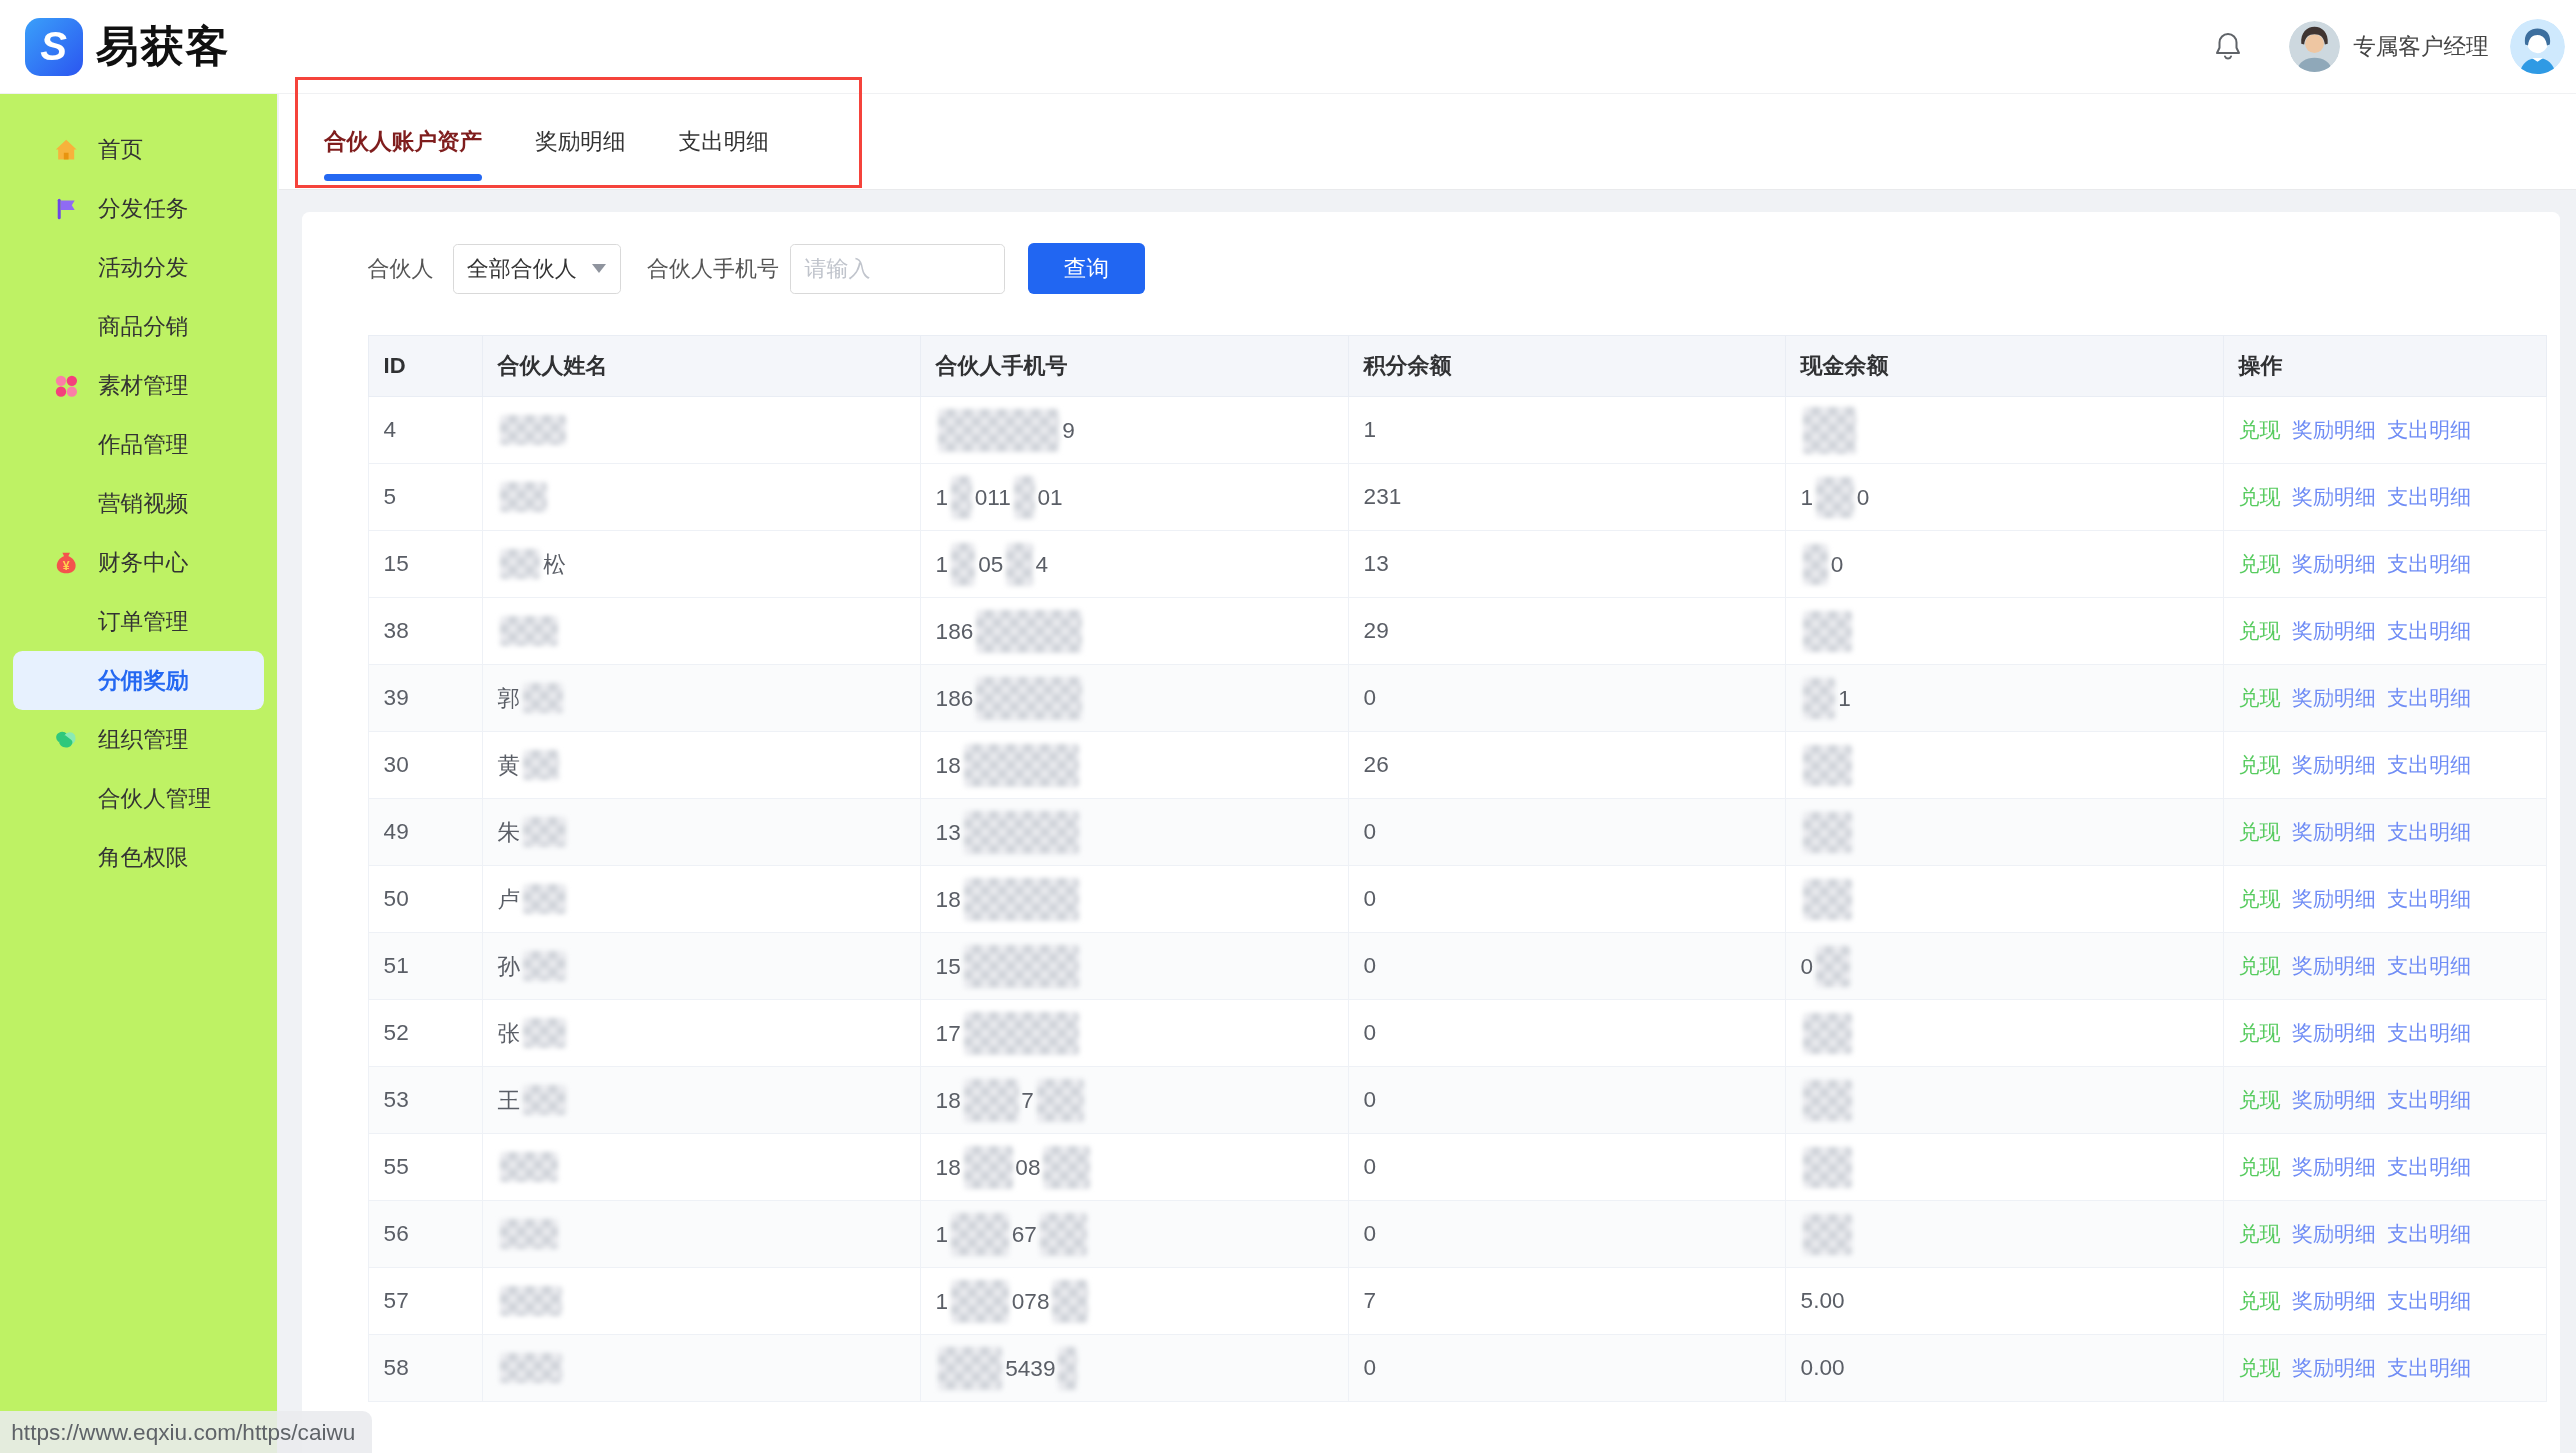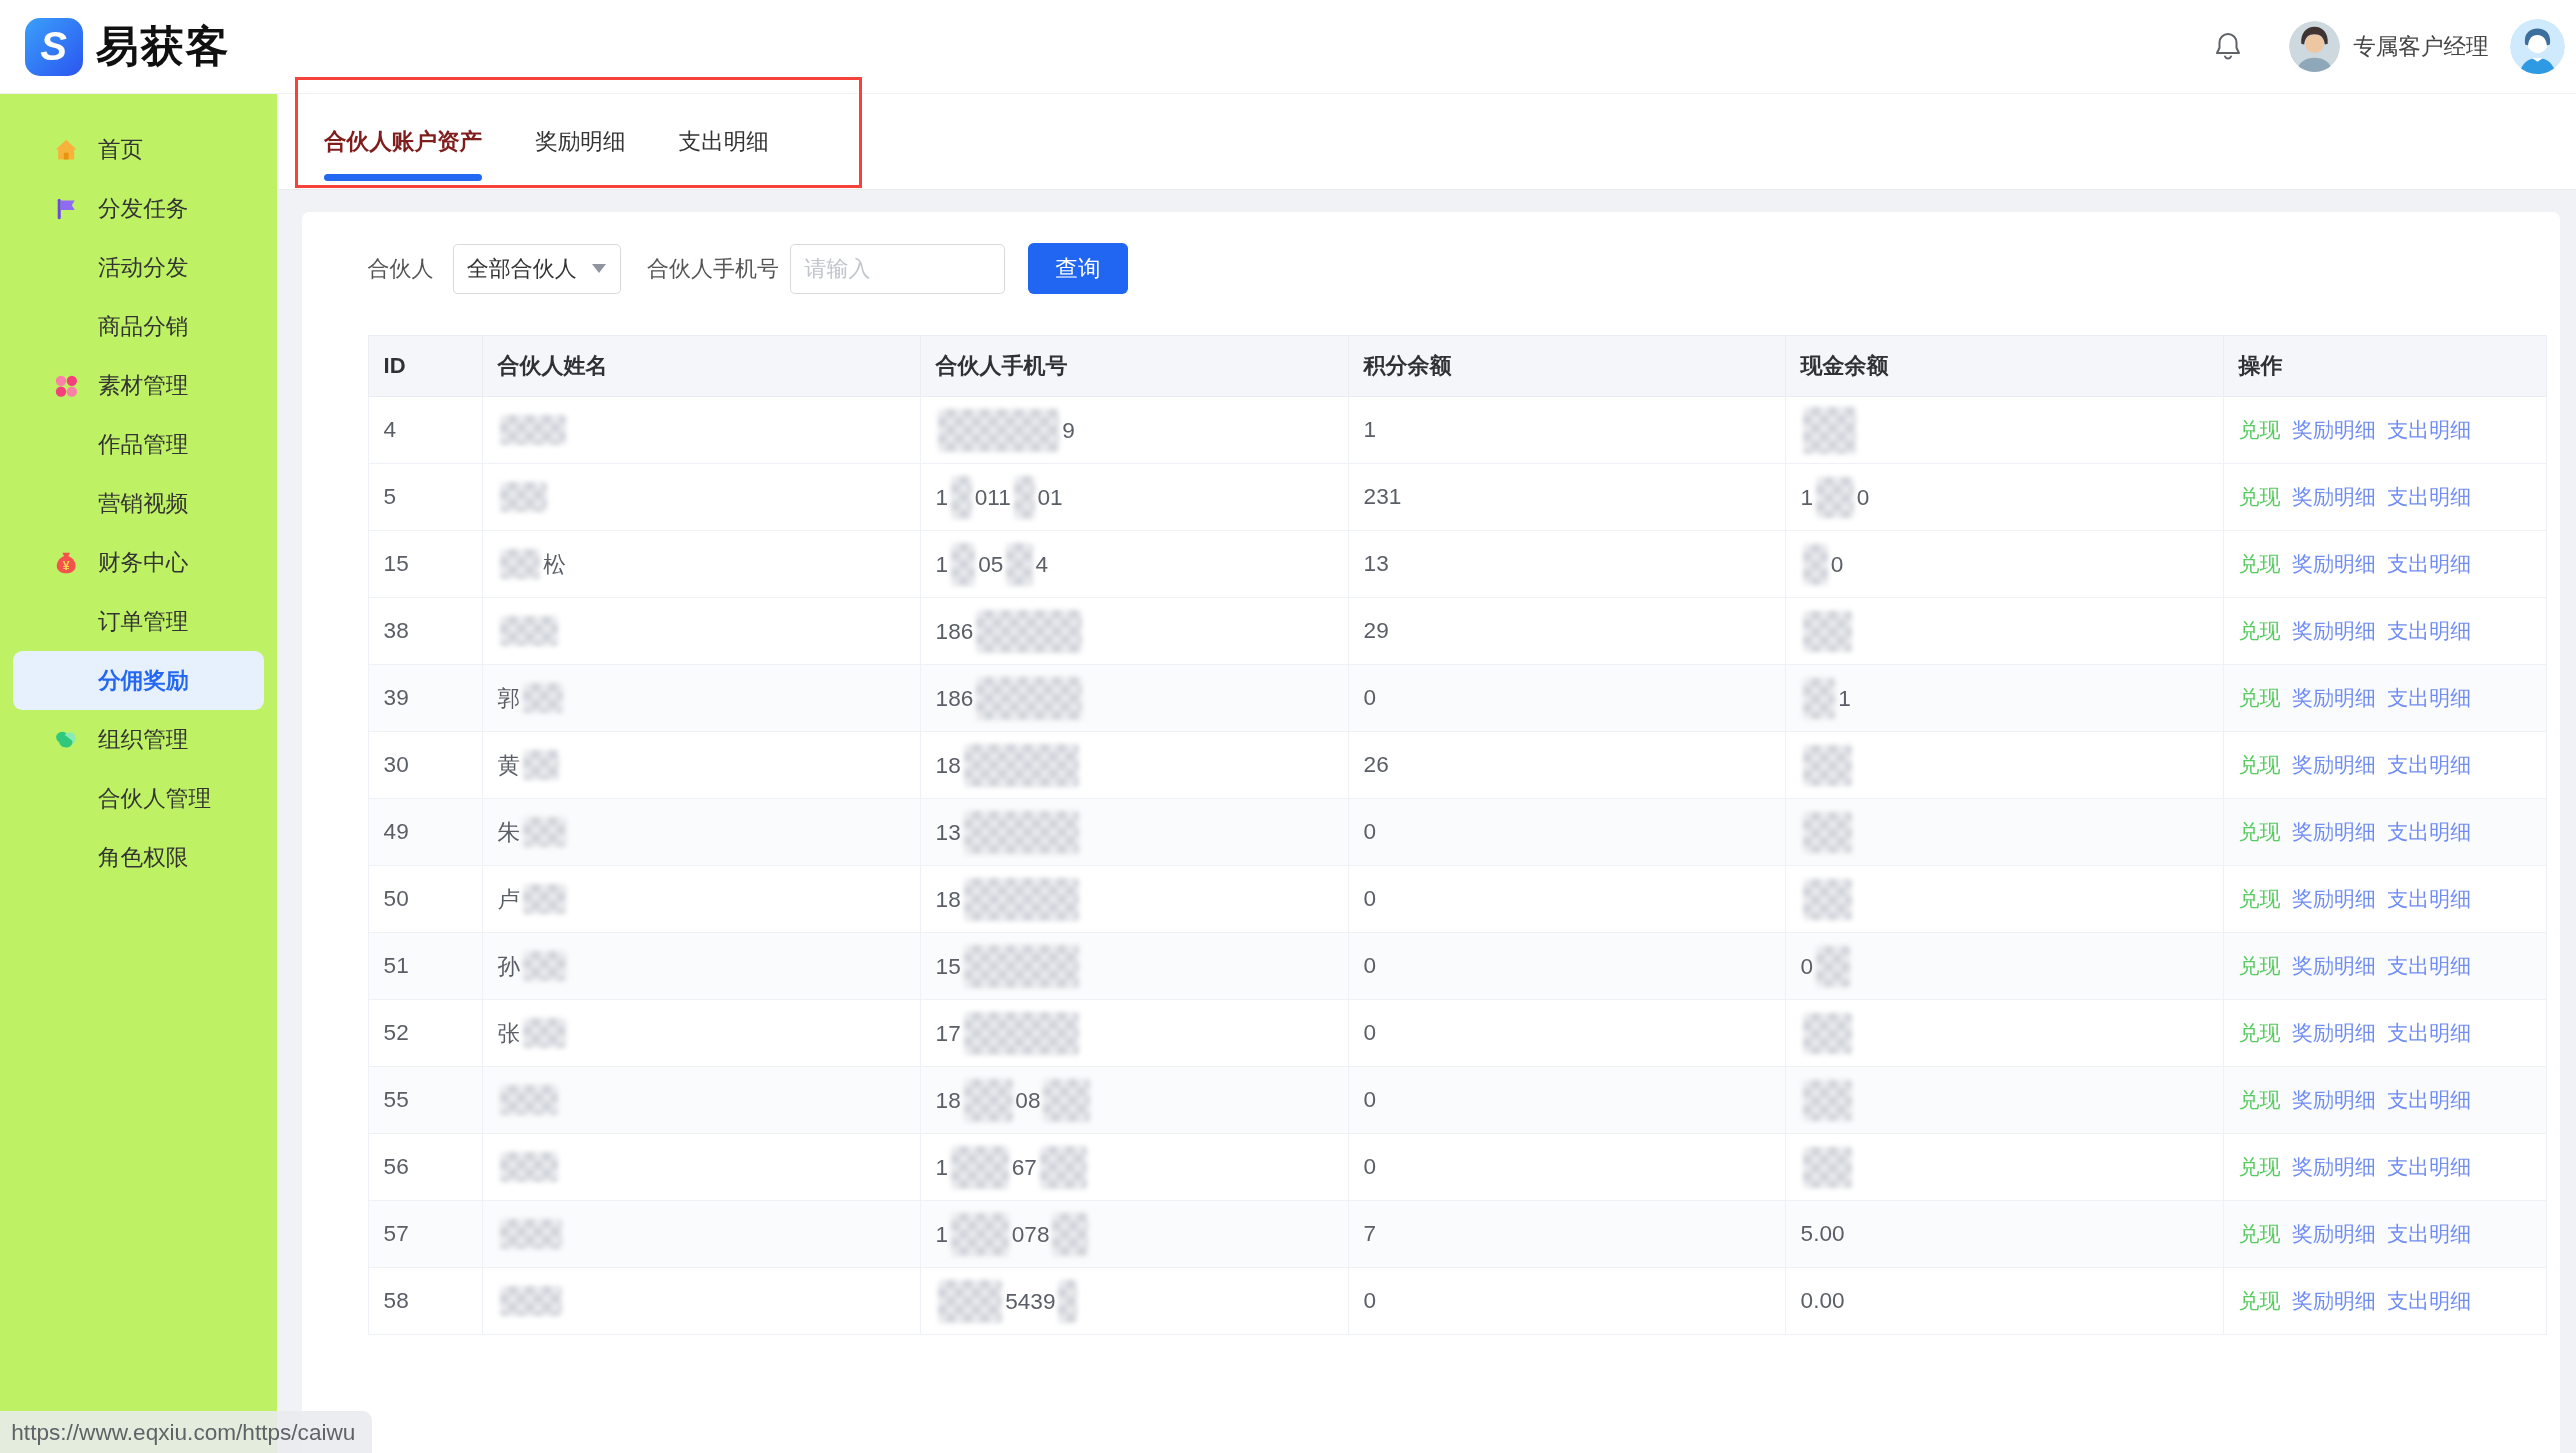--- a/index.html
+++ b/index.html
@@ -43,21 +43,21 @@
   .filters{display:flex;align-items:center;margin:31px 0 0 66px;font-size:22px;color:#555;}
   .f-label{white-space:nowrap;}
   .select{width:168px;height:50px;box-sizing:border-box;border:0.9px solid #d9d9d9;border-radius:4.7px;margin-left:19px;
           display:flex;align-items:center;justify-content:space-between;padding:0 13.2px;cursor:pointer;background:#fff;}
   .select .sel-text{font-size:22px;color:#333;}
   .caret{width:0;height:0;border-left:7.5px solid transparent;border-right:7.5px solid transparent;border-top:9.4px solid #8f949e;}
   .f-label2{margin-left:26.4px;}
   .inp{width:215px;height:50px;box-sizing:border-box;border:0.9px solid #d9d9d9;border-radius:4.7px;margin-left:11.3px;
        padding:0 13.2px;font-size:22px;color:#333;outline:none;font-family:inherit;}
   .inp::placeholder{color:#c0c4cc;}
-  .btn{margin-left:22.6px;width:100px;height:51px;background:#2166f2;color:#fff;font-size:22.6px;border:none;border-radius:5.7px;cursor:pointer;font-family:inherit;}
+  .btn{margin-left:22.6px;width:117px;height:51px;background:#2166f2;color:#fff;font-size:22.6px;border:none;border-radius:5.7px;cursor:pointer;font-family:inherit;}
 
   
   .table-wrap{margin:41px 0 0 66px;width:2178px;}
   table{border-collapse:collapse;table-layout:fixed;width:2178px;font-size:22.6px;color:#5a5e66;}
   th{height:61px;background:#f4f6fa;font-weight:700;color:#303133;text-align:left;padding:0 15px;border:0.9px solid #e9edf4;font-size:22px;box-sizing:border-box;}
   td{height:67px;padding:0 15px;border:0.9px solid #eef1f6;box-sizing:border-box;white-space:nowrap;overflow:hidden;}
   tbody tr:nth-child(2n+5){background:#fafbfc;}
   .act{margin-right:11.3px;font-size:21px;cursor:pointer;text-decoration:none;}
   .act.green{color:#57cb5f;}
   .act.blue{color:#6f8cf5;}
@@ -311,20 +311,28 @@
               </tr>
               <tr>
                 <td>52</td>
                 <td><span class="seg">张</span><span class="px name" style="width: 43px;"></span></td>
                 <td><span class="seg">17</span><span class="px phone" style="width: 115px;"></span></td>
                 <td>0</td>
                 <td><span class="px cash" style="width: 49px;"></span></td>
                 <td><a class="act green">兑现</a><a class="act blue">奖励明细</a><a class="act blue">支出明细</a></td>
               </tr>
               <tr>
+                <td>53</td>
+                <td><span class="seg">王</span><span class="px name" style="width: 43px;"></span></td>
+                <td><span class="seg">18</span><span class="px phone" style="width: 55px;"></span><span class="seg">7</span><span class="px phone" style="width: 47px;"></span></td>
+                <td>0</td>
+                <td><span class="px cash" style="width: 49px;"></span></td>
+                <td><a class="act green">兑现</a><a class="act blue">奖励明细</a><a class="act blue">支出明细</a></td>
+              </tr>
+              <tr>
                 <td>55</td>
                 <td><span class="px name" style="width: 58px;"></span></td>
                 <td><span class="seg">18</span><span class="px phone" style="width: 49px;"></span><span class="seg">08</span><span class="px phone" style="width: 47px;"></span></td>
                 <td>0</td>
                 <td><span class="px cash" style="width: 49px;"></span></td>
                 <td><a class="act green">兑现</a><a class="act blue">奖励明细</a><a class="act blue">支出明细</a></td>
               </tr>
               <tr>
                 <td>56</td>
                 <td><span class="px name" style="width: 58px;"></span></td>

